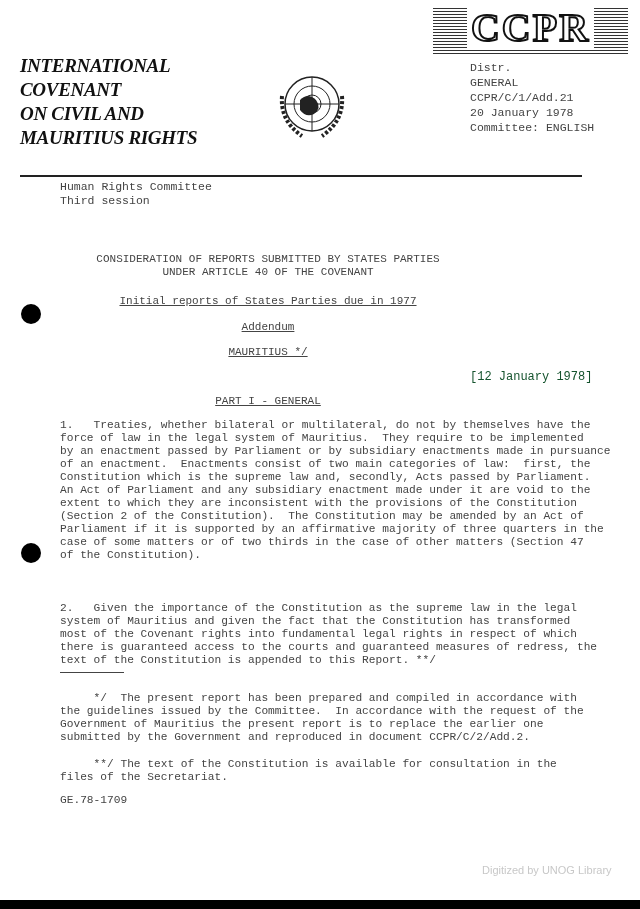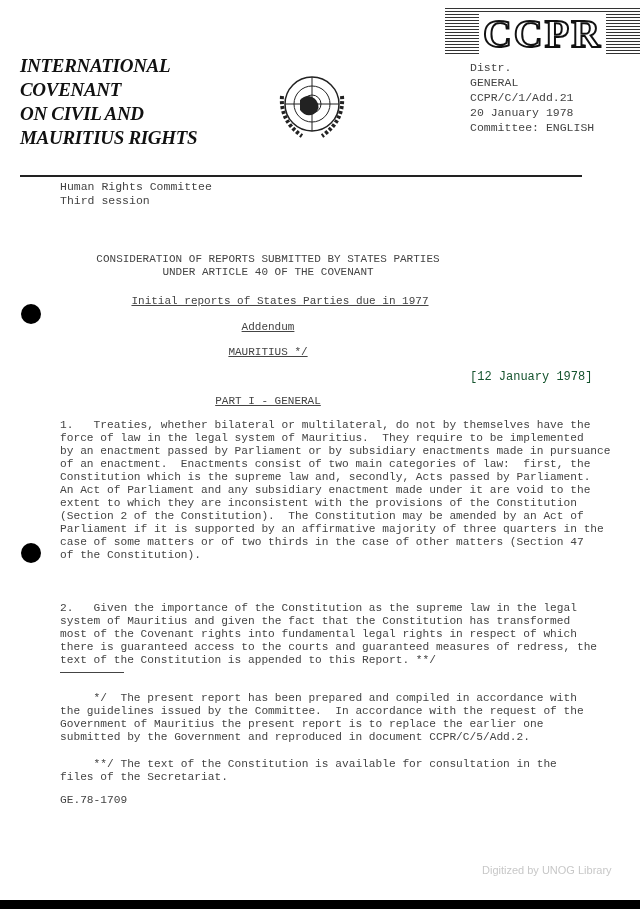--- a/index.html
+++ b/index.html
@@ -1,20 +1,20 @@
 <!DOCTYPE html>
 <html><head>
 <meta charset="utf-8">
 <style>
   html, body { margin:0; padding:0; }
   body { width:640px; height:909px; background:#fff; position:relative; overflow:hidden; font-family:"Liberation Mono","DejaVu Sans Mono",monospace; color:#333; }
   .abs { position:absolute; }
   .title { left:20px; top:54px; font-family:"Liberation Serif","DejaVu Serif",serif; font-style:italic; font-weight:bold; font-size:19px; line-height:24px; color:#111; letter-spacing:-0.3px; }
   .emblem { left:272px; top:66px; width:80px; height:80px; }
-  .ccpr { left:445px; top:8px; width:195px; height:46px; background:repeating-linear-gradient(#333 0 1px,#fff 1px 3px); display:flex; align-items:flex-end; justify-content:center; }
+  .ccpr { left:433px; top:8px; width:195px; height:46px; background:repeating-linear-gradient(#333 0 1px,#fff 1px 3px); display:flex; align-items:flex-start; justify-content:center; }
   .ccpr span { font-family:"Liberation Serif","DejaVu Serif",serif; font-weight:bold; font-size:40px; color:#fff; letter-spacing:2px; -webkit-text-stroke:2px #111; background:#fff; padding:0 4px; line-height:40px; }
   .meta { left:470px; top:60px; font-size:11.5px; line-height:15px; color:#444; }
   .meta .gap { margin-top:0; }
   .rule { left:20px; top:175px; width:562px; height:2px; background:#222; }
   .committee { left:60px; top:180px; font-size:11.5px; line-height:14px; color:#444; }
   .center { left:0; width:536px; text-align:center; font-size:11px; color:#444; }
   .u { text-decoration:underline; }
   .dot { width:20px; height:20px; border-radius:50%; background:#000; }
   .para { left:60px; width:540px; font-size:11.2px; line-height:13px; color:#444; white-space:pre; }
   .fnrule { left:60px; top:672px; width:64px; height:1px; background:#444; }
@@ -58,21 +58,21 @@
 
 <div class="abs committee">
   <div>Human Rights Committee</div>
   <div>Third session</div>
 </div>
 
 <div class="abs center" style="top:253px;line-height:13px;">
   <div>CONSIDERATION OF REPORTS SUBMITTED BY STATES PARTIES</div>
   <div>UNDER ARTICLE 40 OF THE COVENANT</div>
 </div>
-<div class="abs center u" style="top:295px;margin-left:12px;">Initial reports of States Parties due in 1977</div>
+<div class="abs center u" style="top:295px;">Initial reports of States Parties due in 1977</div>
 <div class="abs center u" style="top:321px;">Addendum</div>
 <div class="abs center u" style="top:346px;text-align:center;">MAURITIUS */</div>
 <div class="abs" style="left:470px;top:370px;font-size:12px;color:#14532d;">[12 January 1978]</div>
 <div class="abs center u" style="top:395px;">PART I - GENERAL</div>
 
 <div class="abs dot" style="left:21px;top:304px;"></div>
 <div class="abs dot" style="left:21px;top:543px;"></div>
 
 <div class="abs para" style="top:419px;">1.   Treaties, whether bilateral or multilateral, do not by themselves have the
 force of law in the legal system of Mauritius.  They require to be implemented
@@ -88,19 +88,19 @@
 <div class="abs para" style="top:602px;">2.   Given the importance of the Constitution as the supreme law in the legal
 system of Mauritius and given the fact that the Constitution has transformed
 most of the Covenant rights into fundamental legal rights in respect of which
 there is guaranteed access to the courts and guaranteed measures of redress, the
 text of the Constitution is appended to this Report. **/</div>
 
 <div class="abs fnrule"></div>
 <div class="abs para" style="top:692px;">     */  The present report has been prepared and compiled in accordance with
 the guidelines issued by the Committee.  In accordance with the request of the
 Government of Mauritius the present report is to replace the earlier one
-submitted by the Government and reproduced in document CCPR/C/5/Add.2.</div>
+submitted by the Government and reproduced in document CCPR/C/2/Add.2.</div>
 <div class="abs para" style="top:758px;">     **/ The text of the Constitution is available for consultation in the
 files of the Secretariat.</div>
 <div class="abs para" style="top:794px;">GE.78-1709</div>
 
 <div class="abs digit">Digitized by UNOG Library</div>
 <div class="abs bottombar"></div>
 
 </body></html>

